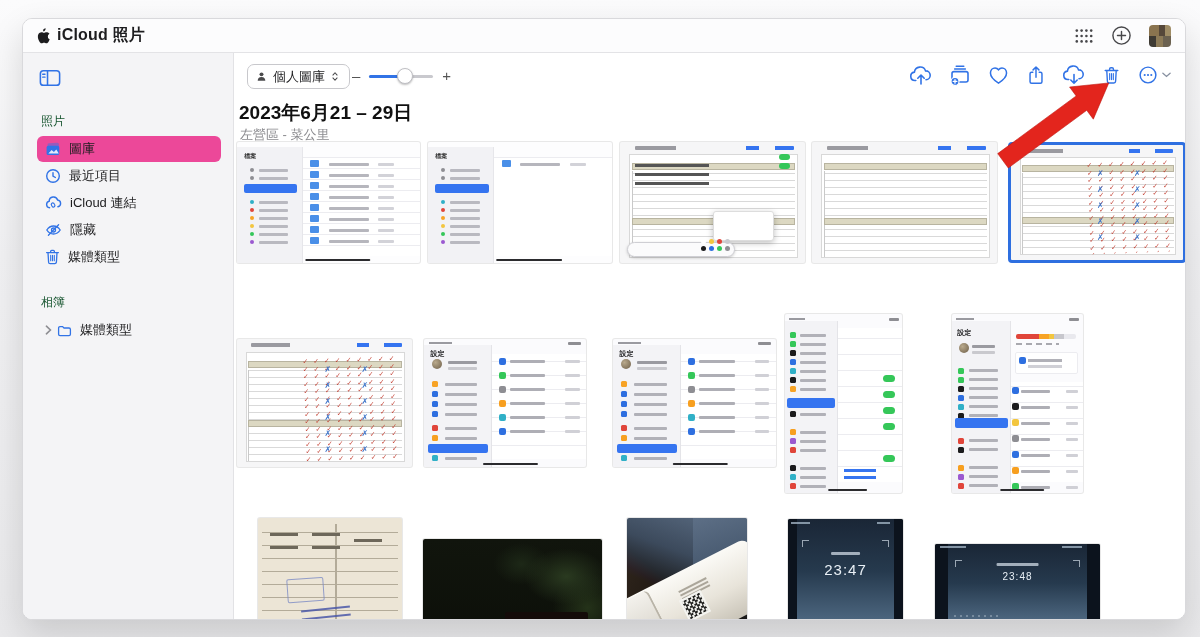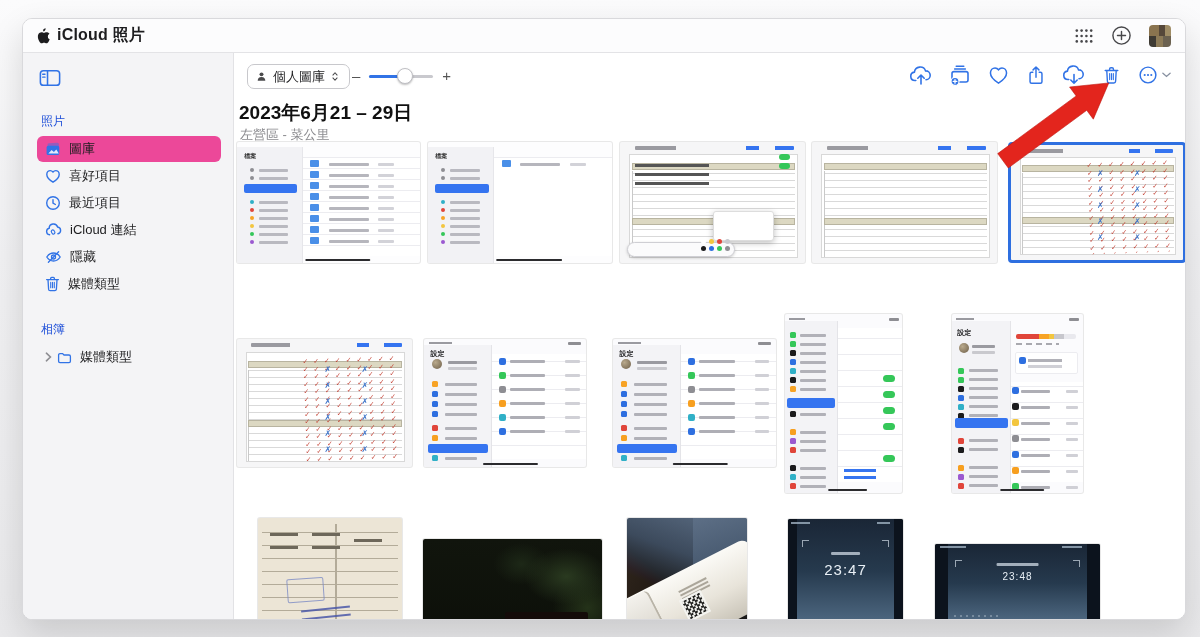--- a/index.html
+++ b/index.html
@@ -28,21 +28,21 @@
                      linear-gradient(90deg,#3e3a33 0 30%,#8c7a57 30% 65%,#6b6150 65%);
     background-size:100% 50%; background-position:top,bottom; background-repeat:no-repeat;
   }
   .window-body { display:flex; height:567px; }
   
   .sidebar {
     width:211px; background:#f4f4f6; border-right:1px solid #e2e2e5;
     padding:16px 12px 0 14px; flex:none;
   }
   .side-toggle { display:block; margin-left:2px; cursor:pointer; }
-  .section-label { font-size:12px; color:#1d4ed8; margin:24px 0 6px 4px; }
+  .section-label { font-size:12px; color:#14532d; margin:24px 0 6px 4px; }
   .section-label.first { margin-top:26px; }
   .side-item {
     display:flex; align-items:center; gap:8px; height:26px; padding:0 8px;
     border-radius:6px; font-size:13px; color:#1d1d1f; cursor:default; margin-bottom:1px;
   }
   .side-item.selected { background:#ec4899; }
   .side-item .chev { flex:none; margin-right:-3px; }
   .sicon { flex:none; }
   
   .main { position:relative; flex:1; background:#fff; overflow:hidden; }
@@ -288,26 +288,20 @@
 
       <div class="side-item selected">
         <svg class="sicon" width="16" height="14" viewBox="0 0 16 14">
           <rect x="2.6" y="1" width="11.5" height="8.6" rx="1.6" fill="#3173e6" opacity=".45" transform="rotate(-4 8 5)"></rect>
           <rect x="1.6" y="3.8" width="12.6" height="9.2" rx="1.6" fill="#3173e6"></rect>
           <path d="M3.4 11.4l3.2-3.4 2.3 2.1 2.4-2.6 2.5 3.9Z" fill="#fff" opacity=".85"></path>
         </svg>
         <span class="slabel">圖庫</span>
       </div>
 
-      <div class="side-item">
-        <svg class="sicon" width="16" height="15" viewBox="0 0 16 15">
-          <path d="M8 13.2S1.8 9.4 1.8 5.5C1.8 3 3.6 1.6 5.3 1.6c1.1 0 1.9.5 2.7 1.4.8-.9 1.6-1.4 2.7-1.4 1.7 0 3.5 1.4 3.5 3.9 0 3.9-6.2 7.7-6.2 7.7Z" fill="none" stroke="#3173e6" stroke-width="1.4"></path>
-        </svg>
-        <span class="slabel">喜好項目</span>
-      </div>
 
       <div class="side-item">
         <svg class="sicon" width="16" height="16" viewBox="0 0 16 16">
           <circle cx="8" cy="8" r="6.3" fill="none" stroke="#3173e6" stroke-width="1.4"></circle>
           <path d="M8 4.6V8l2.4 1.5" fill="none" stroke="#3173e6" stroke-width="1.4" stroke-linecap="round"></path>
         </svg>
         <span class="slabel">最近項目</span>
       </div>
 
       <div class="side-item">

